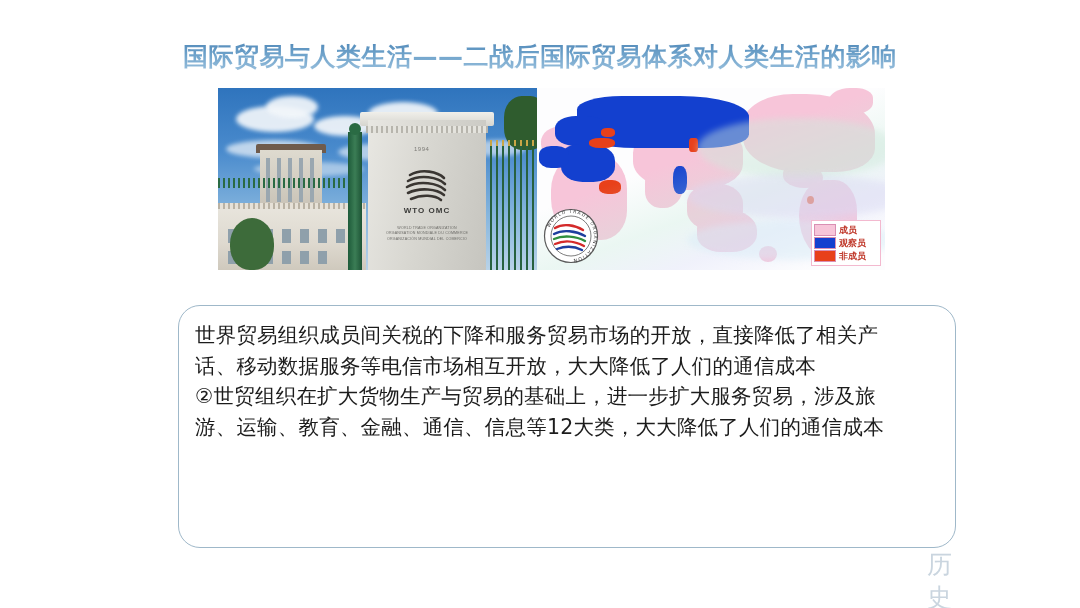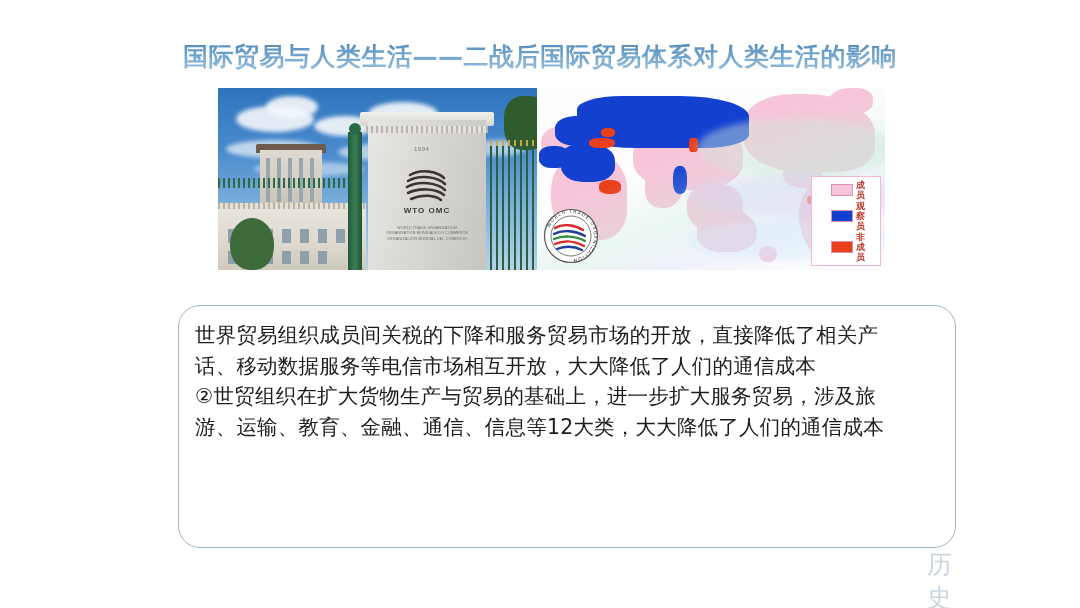--- a/index.html
+++ b/index.html
@@ -84,21 +84,21 @@
     overflow:hidden;background:#ffffff;
   }
   .mapbg{position:absolute;inset:0;background:#fdfdfe;}
   .band{position:absolute;border-radius:50%;filter:blur(3px);opacity:.45;}
   .landmass{position:absolute;background:#f7c5d9;}
   .ocean-sheen{position:absolute;inset:0;
     background:linear-gradient(160deg,rgba(235,245,252,.0) 40%,rgba(200,235,220,.35) 60%,rgba(210,215,245,.3) 75%,rgba(255,255,255,0) 92%);}
 
   .legend{position:absolute;right:4px;bottom:4px;width:64px;
     background:#fff;border:1px solid #f3b9cf;padding:2px 2px;}
-  .legend-row{display:flex;align-items:center;gap:3px;margin:1px 17px;}
+  .legend-row{display:flex;align-items:center;gap:3px;margin:1px 0;}
   .sw{width:20px;height:10px;border:1px solid #d98fb3;flex:none;}
   .legend-lbl{font-size:9px;color:#c0392b;font-weight:bold;line-height:10px;
     font-family:"DejaVu Sans","Liberation Sans",sans-serif;}
 
   .seal{position:absolute;left:6px;bottom:6px;width:56px;height:56px;}
 
   
   .textbox{
     position:absolute;left:158px;top:305px;width:778px;height:243px;
     border:1.6px solid #9fb8c9;border-radius:22px;background:#ffffff;

